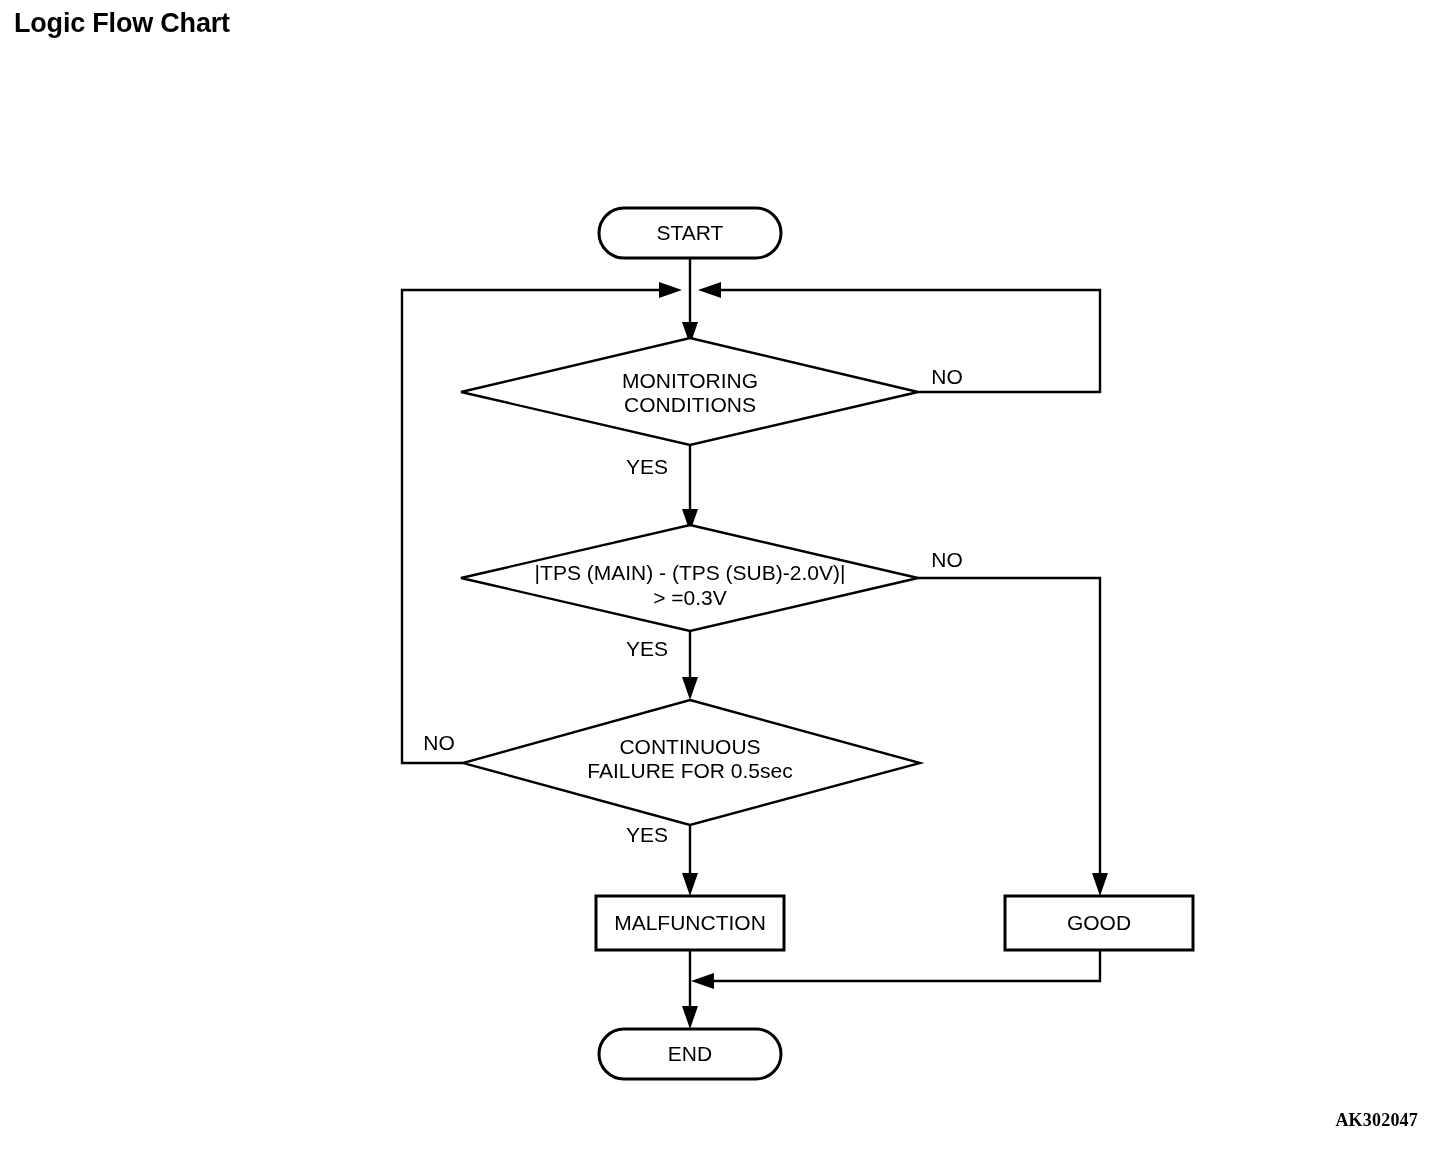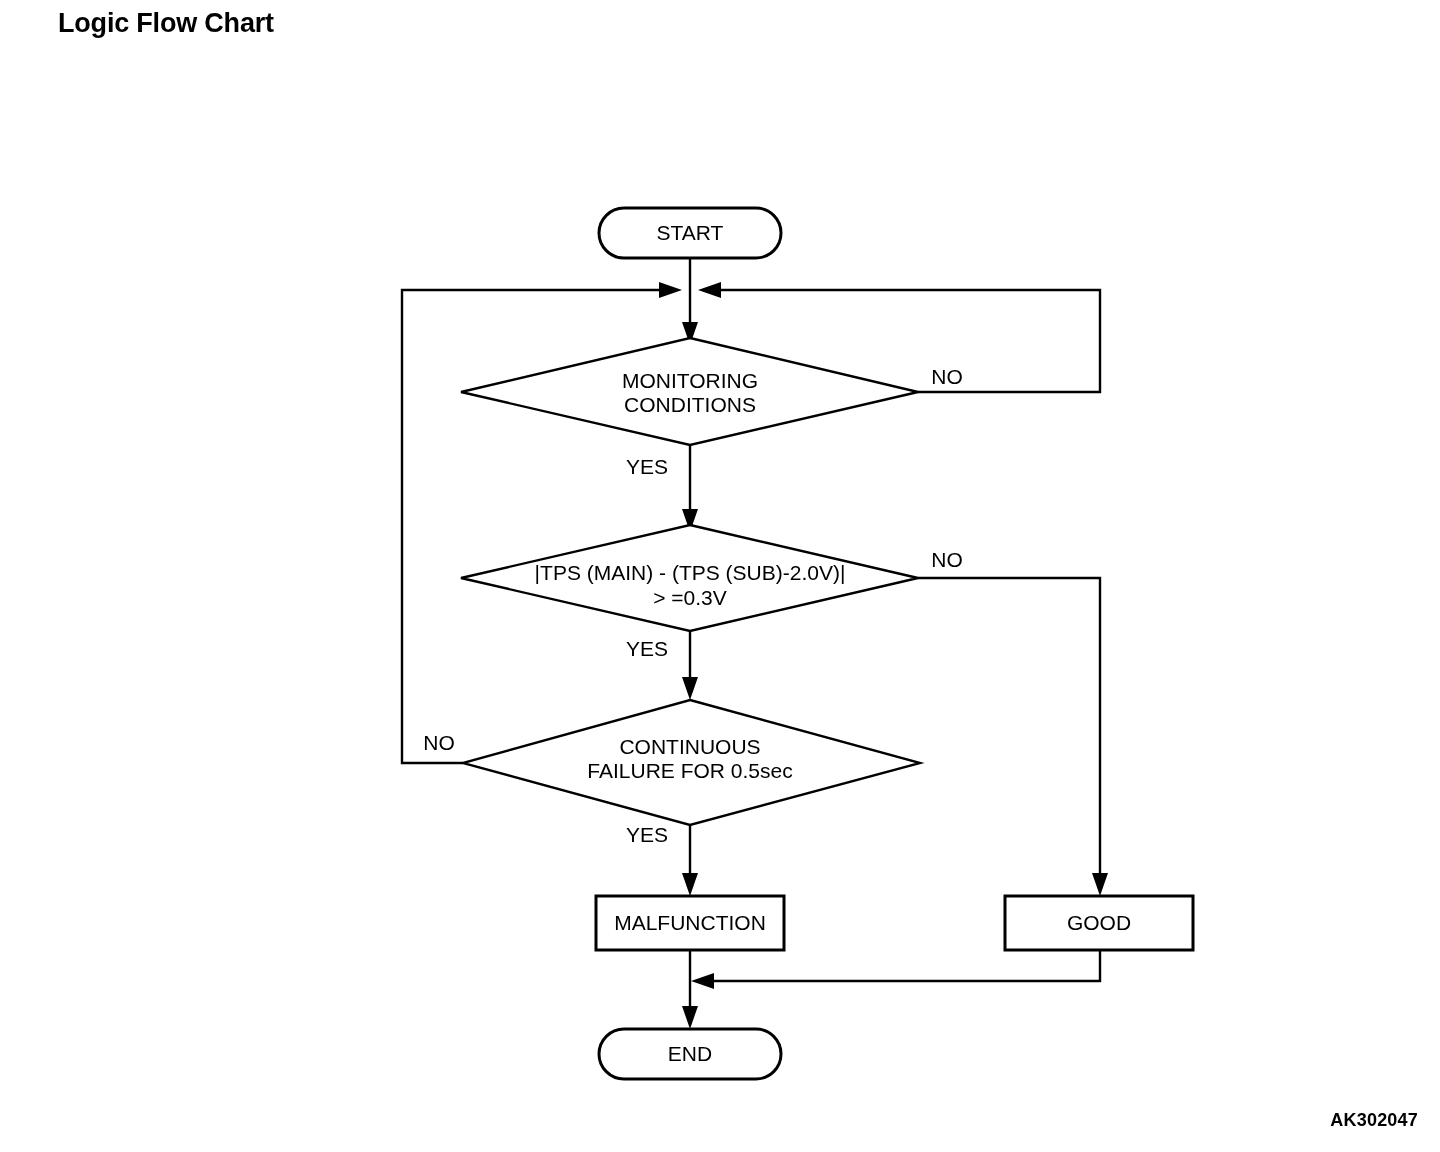--- a/index.html
+++ b/index.html
@@ -15,30 +15,30 @@
     overflow: hidden;
   }
   #page-title {
     position: absolute;
     left: 14px;
     top: 8px;
     font-size: 27px;
     font-weight: bold;
     color: #000000;
     letter-spacing: -0.2px;
-    margin-left: 44px;
   }
   #figure-code {
     position: absolute;
     right: 22px;
     top: 1110px;
     font-size: 18px;
     font-weight: bold;
     color: #000000;
     letter-spacing: 0.2px;
+    font-family: Liberation Serif, serif;
   }
   #flow-svg {
     position: absolute;
     left: 0;
     top: 0;
     width: 1440px;
     height: 1152px;
   }
   .node-shape {
     fill: #ffffff;

